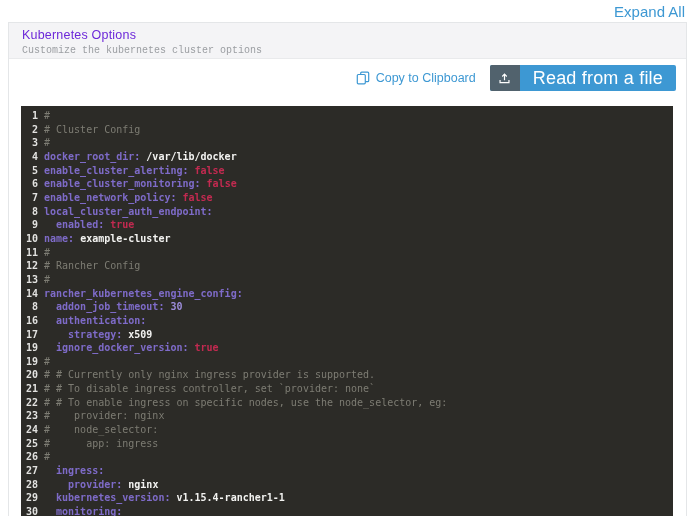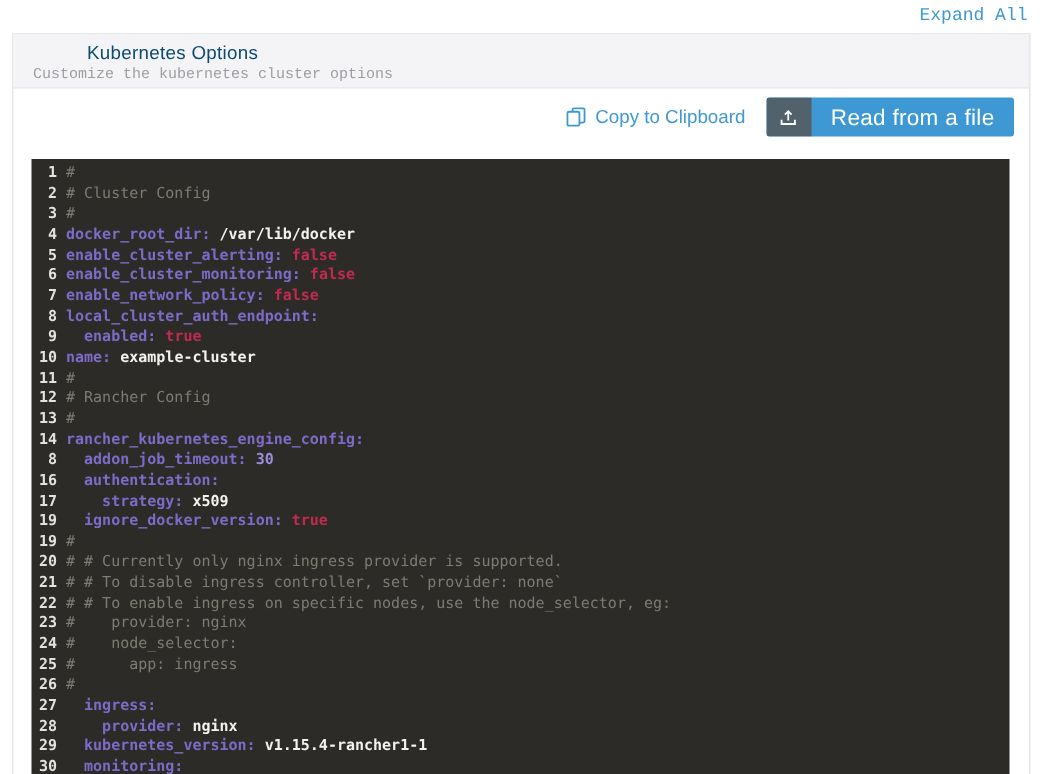--- a/index.html
+++ b/index.html
@@ -6,51 +6,50 @@
   html, body {
     margin: 0; padding: 0;
     width: 694px; height: 516px;
     background: #ffffff;
     overflow: hidden;
     font-family: "Liberation Sans", sans-serif;
     position: relative;
   }
   .expand-all {
     position: absolute; top: 3px; right: 9px;
-    color: #3d98d3; font-size: 12px; text-decoration: none;
+    color: #3d98d3; font-size: 15px; text-decoration: none;
     cursor: pointer;
-    font-family: Liberation Mono, monospace;
   }
   .panel {
     position: absolute; left: 8px; top: 22px; width: 679px; height: 500px;
     background: #ffffff;
     border: 1px solid #e4e6e8;
     border-bottom: none;
   }
   .panel-header {
     background: #f4f4f6;
     border-bottom: 1px solid #e9eaec;
     padding: 5px 13px 6px 13px;
     height: 36px;
   }
-  .panel-title { font-size: 12.5px; color: #0c4a6e; letter-spacing: .2px; margin-left: 36px; }
+  .panel-title { font-size: 12.5px; color: #6d28d9; letter-spacing: .2px; }
   .panel-subtitle { font-size: 10px; color: #9b9ea2; margin-top: 3px; font-family: Liberation Mono, monospace; }
   .toolbar {
     position: absolute; top: 42px; right: 10px;
     display: flex; align-items: center; gap: 14px;
     height: 26px;
   }
   .copy-link {
     display: flex; align-items: center; gap: 6px;
     color: #3d98d3; font-size: 12.5px; cursor: pointer; text-decoration: none;
   }
   .read-btn {
     display: flex; align-items: stretch; padding: 0; border: none;
     background: #3d98d3; color: #ffffff; border-radius: 2px;
-    font-family: "Liberation Sans", sans-serif; font-size: 15px;
+    font-family: "Liberation Sans", sans-serif; font-size: 18px;
     height: 26px; cursor: pointer; overflow: hidden;
   }
   .read-btn-addon {
     background: #51626d; display: flex; align-items: center; justify-content: center;
     width: 30px;
   }
   .read-btn-label { display: flex; align-items: center; padding: 0 13px; letter-spacing: .2px; }
   .editor {
     position: absolute; left: 12px; top: 83px; width: 652px; height: 412px;
     background: #2c2b27;

